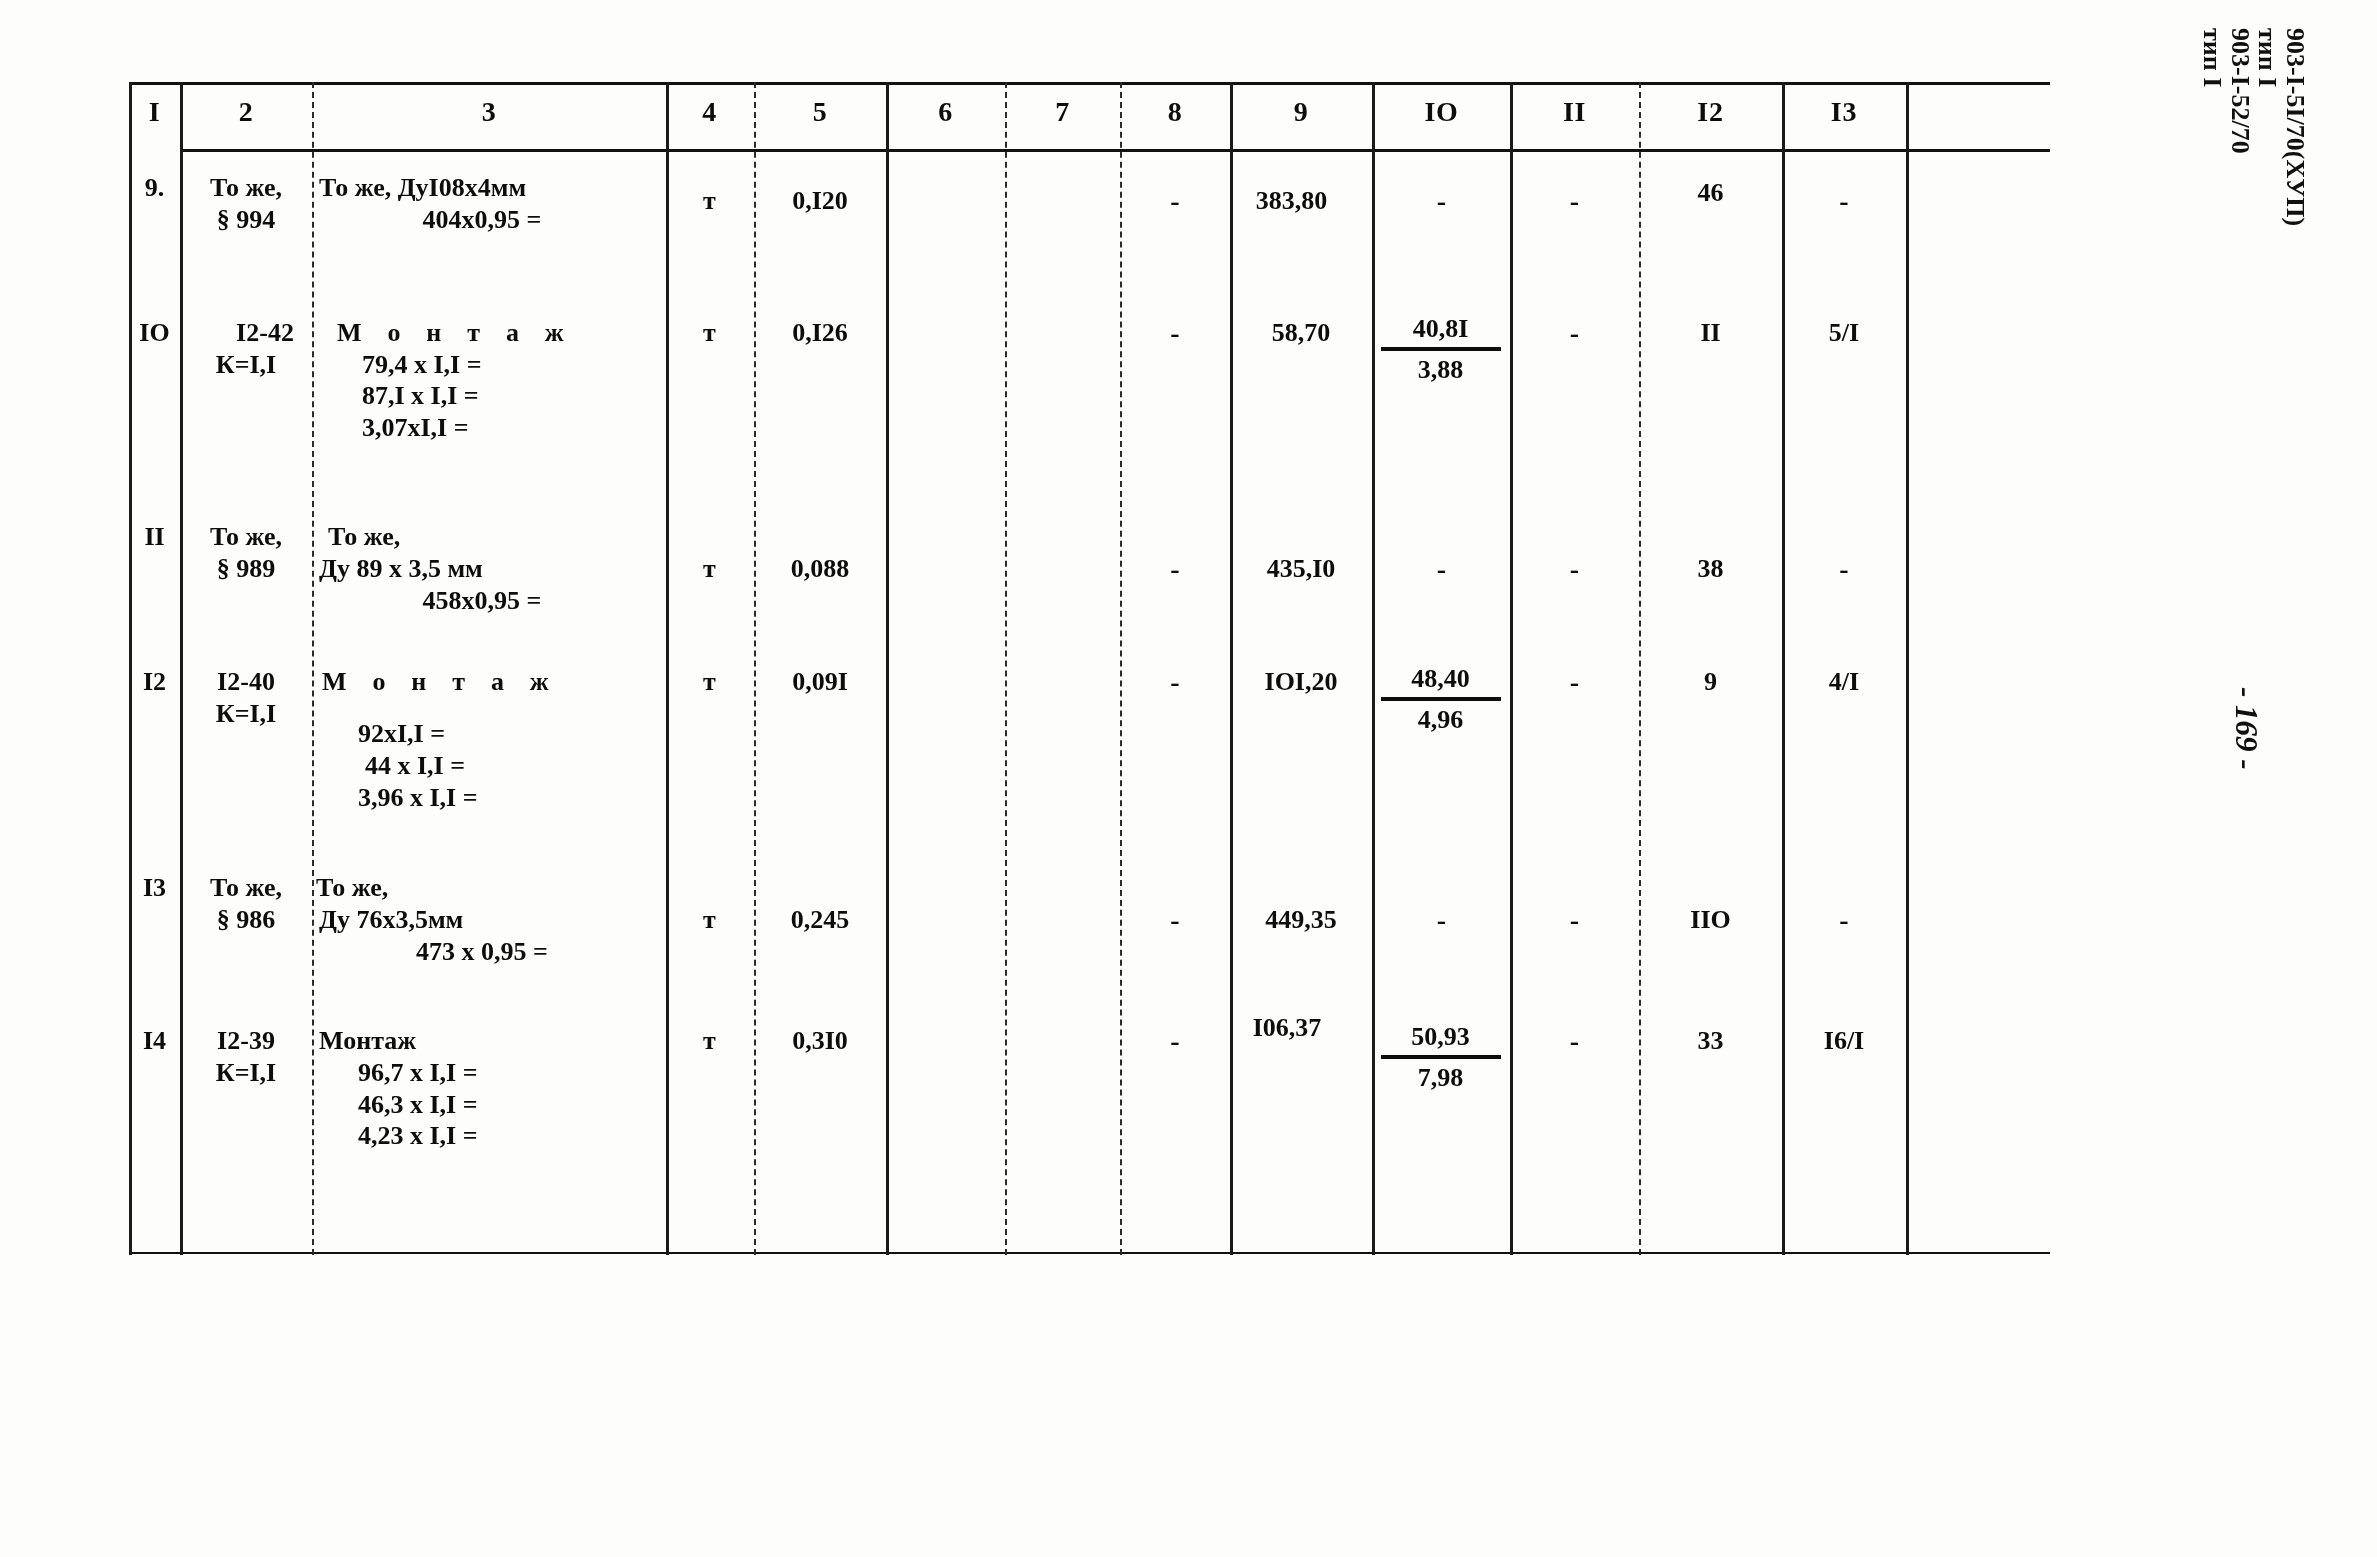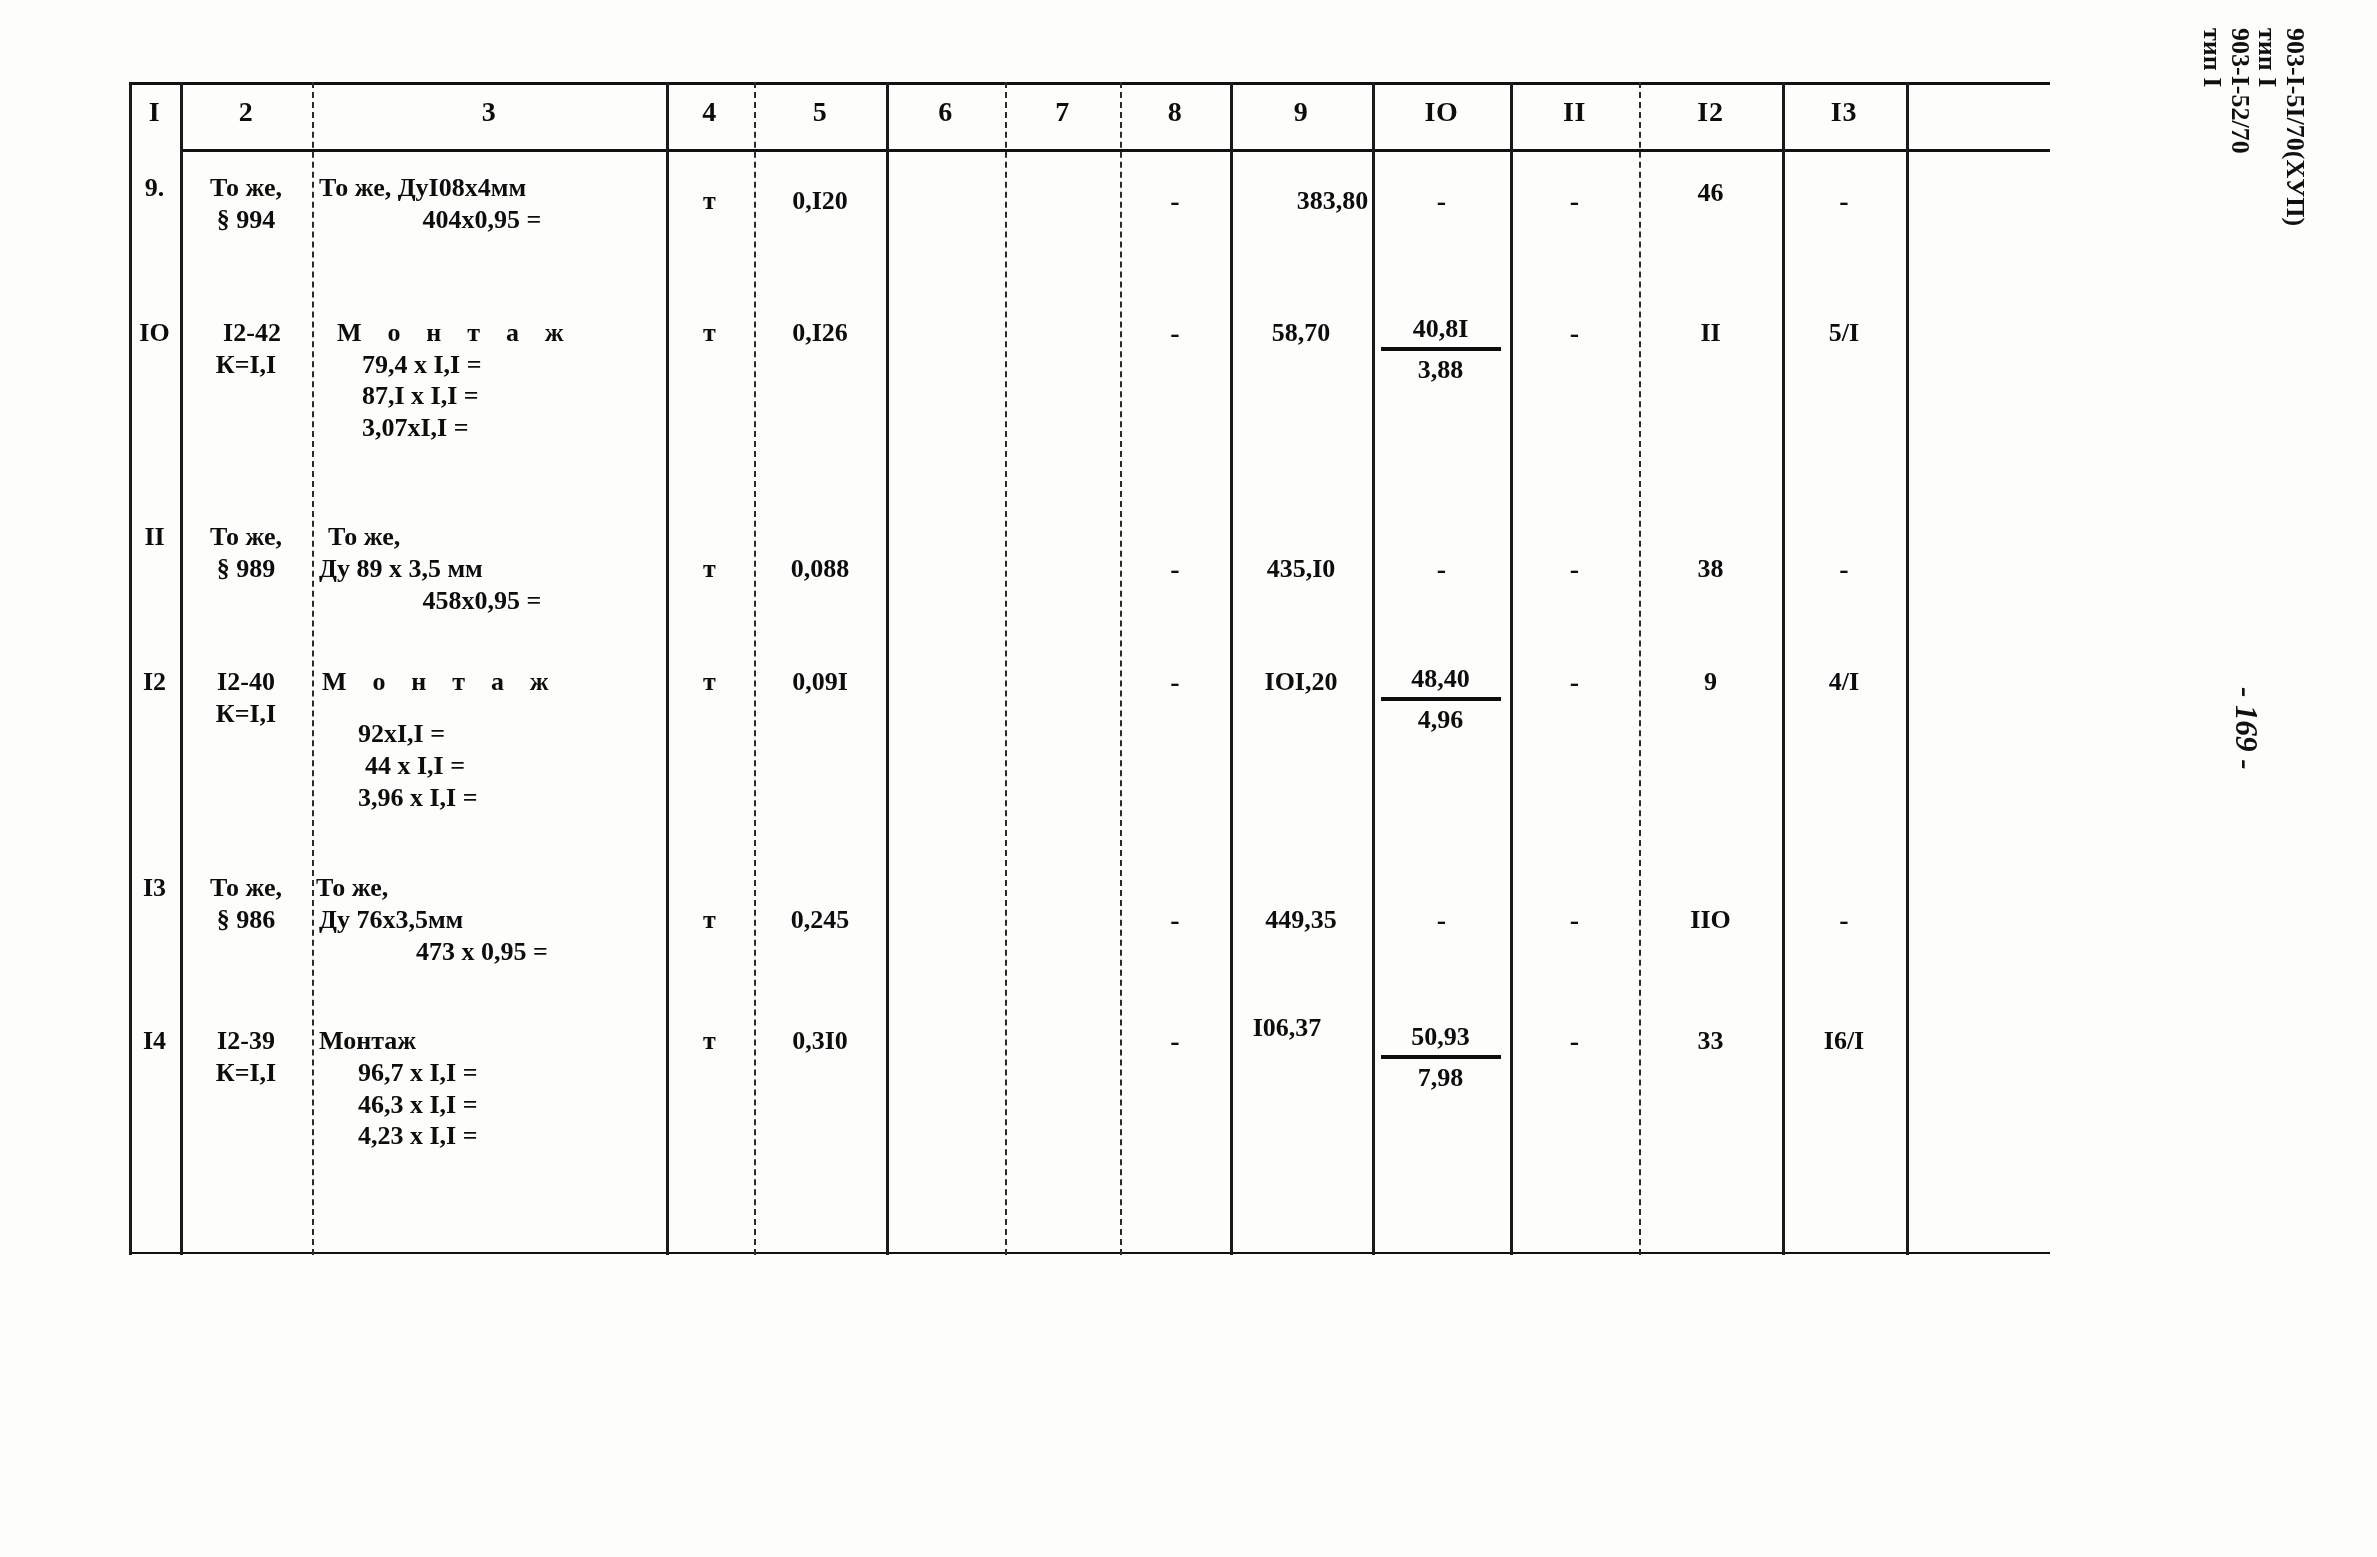--- a/index.html
+++ b/index.html
@@ -194,31 +194,31 @@
 
       <div class="cell center" style="left:51px; top:90px; width:132px;">То же,</div>
       <div class="cell center" style="left:51px; top:122px; width:132px;">§ 994</div>
 
       <div class="cell left" style="left:190px; top:90px; width:361px;">То же, ДуI08х4мм</div>
       <div class="cell center" style="left:190px; top:122px; width:326px;">404х0,95 =</div>
 
       <div class="cell center" style="left:537px; top:103px; width:87px;">т</div>
       <div class="cell center" style="left:625px; top:103px; width:132px;">0,I20</div>
       <div class="dash" style="left:991px;top:103px; width:110px;">-</div>
-      <div class="cell center" style="left:1101px;top:103px; width:123px;margin-left:41px;">383,80</div>
+      <div class="cell center" style="left:1101px;top:103px; width:123px;">383,80</div>
       <div class="dash" style="left:1243px;top:103px; width:139px;">-</div>
       <div class="dash" style="left:1381px;top:103px; width:129px;">-</div>
       <div class="cell center" style="left:1510px;top:95px; width:143px;">46</div>
       <div class="dash" style="left:1653px;top:103px; width:124px;">-</div>
     </div>
 
     <div>
       <div class="cell center" style="left:0px;  top:235px; width:51px;">IO</div>
 
-      <div class="cell center" style="left:51px; top:235px; width:132px;padding-left:6px;">I2-42</div>
+      <div class="cell center" style="left:64px; top:235px; width:132px;padding-left:6px;">I2-42</div>
       <div class="cell center" style="left:51px; top:267px; width:132px;">К=I,I</div>
 
       <div class="cell left spaced" style="left:208px; top:235px; width:361px;">М о н т а ж</div>
       <div class="cell left" style="left:233px; top:267px; width:326px;">79,4 х I,I =</div>
       <div class="cell left" style="left:233px; top:298px; width:326px;">87,I х I,I =</div>
       <div class="cell left" style="left:233px; top:330px; width:326px;">3,07хI,I =</div>
 
       <div class="cell center" style="left:537px; top:235px; width:87px;">т</div>
       <div class="cell center" style="left:625px; top:235px; width:132px;">0,I26</div>
       <div class="dash" style="left:991px;top:235px; width:110px;">-</div>

